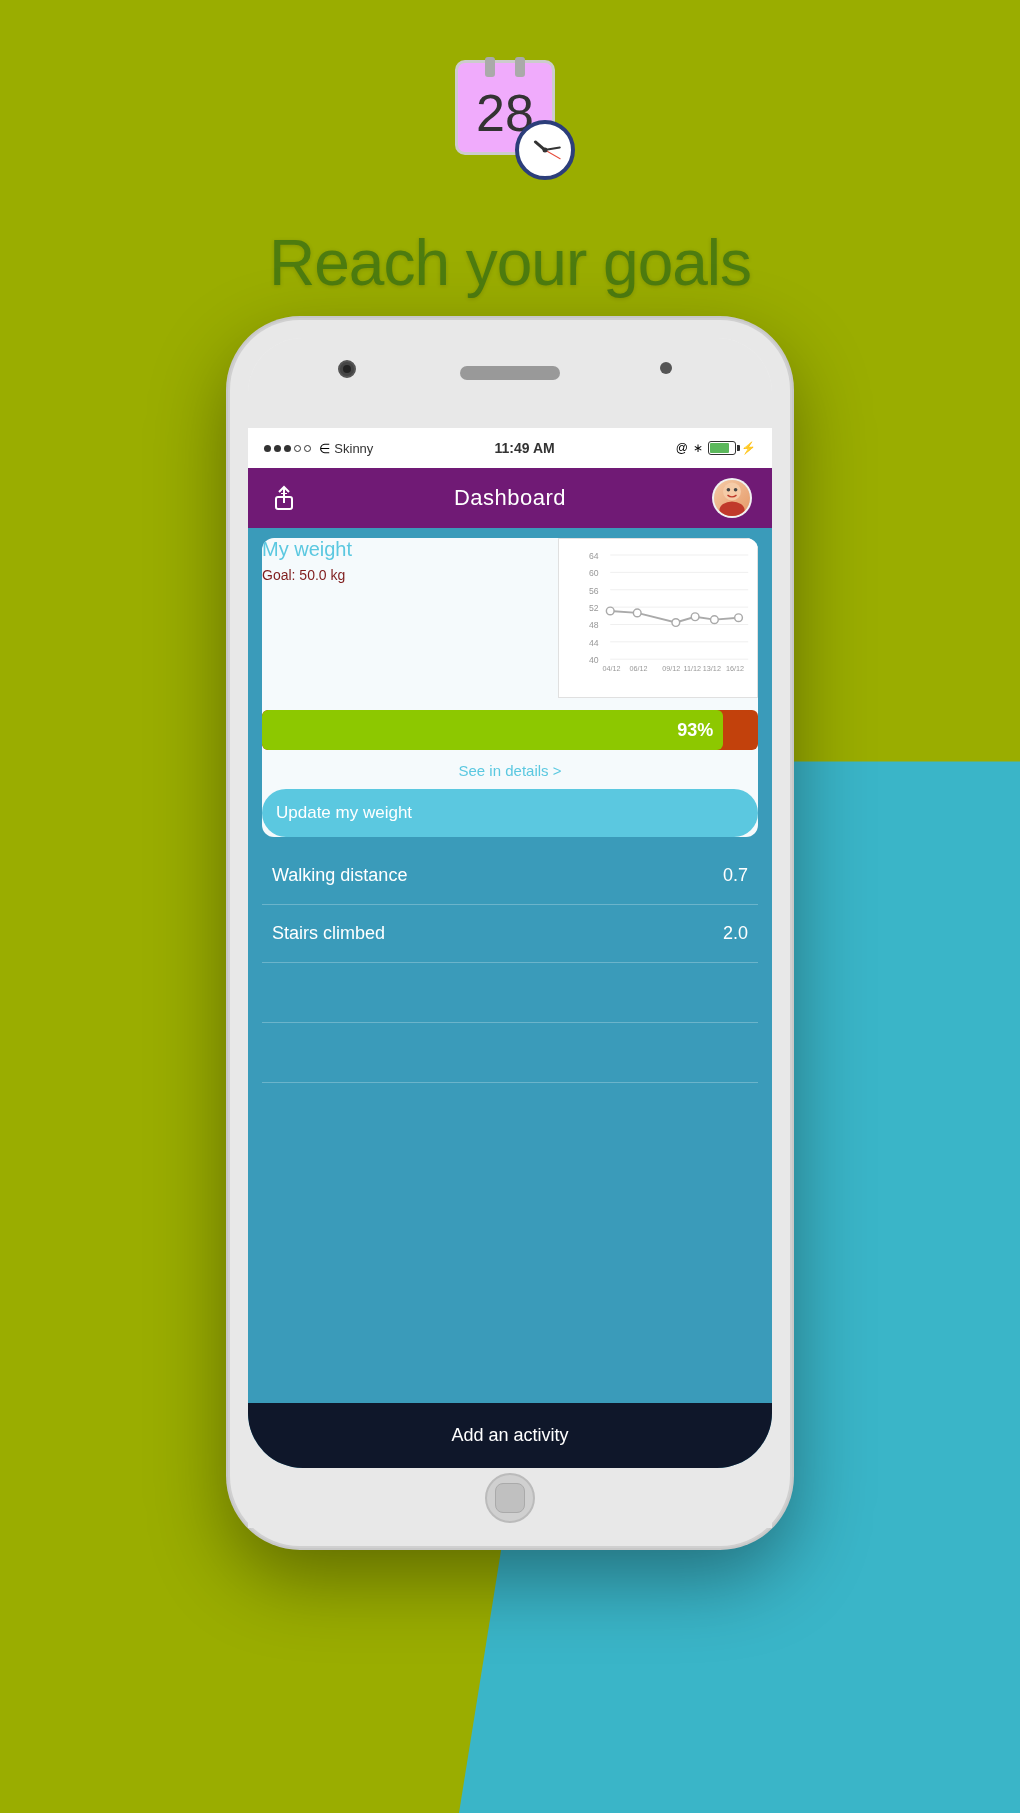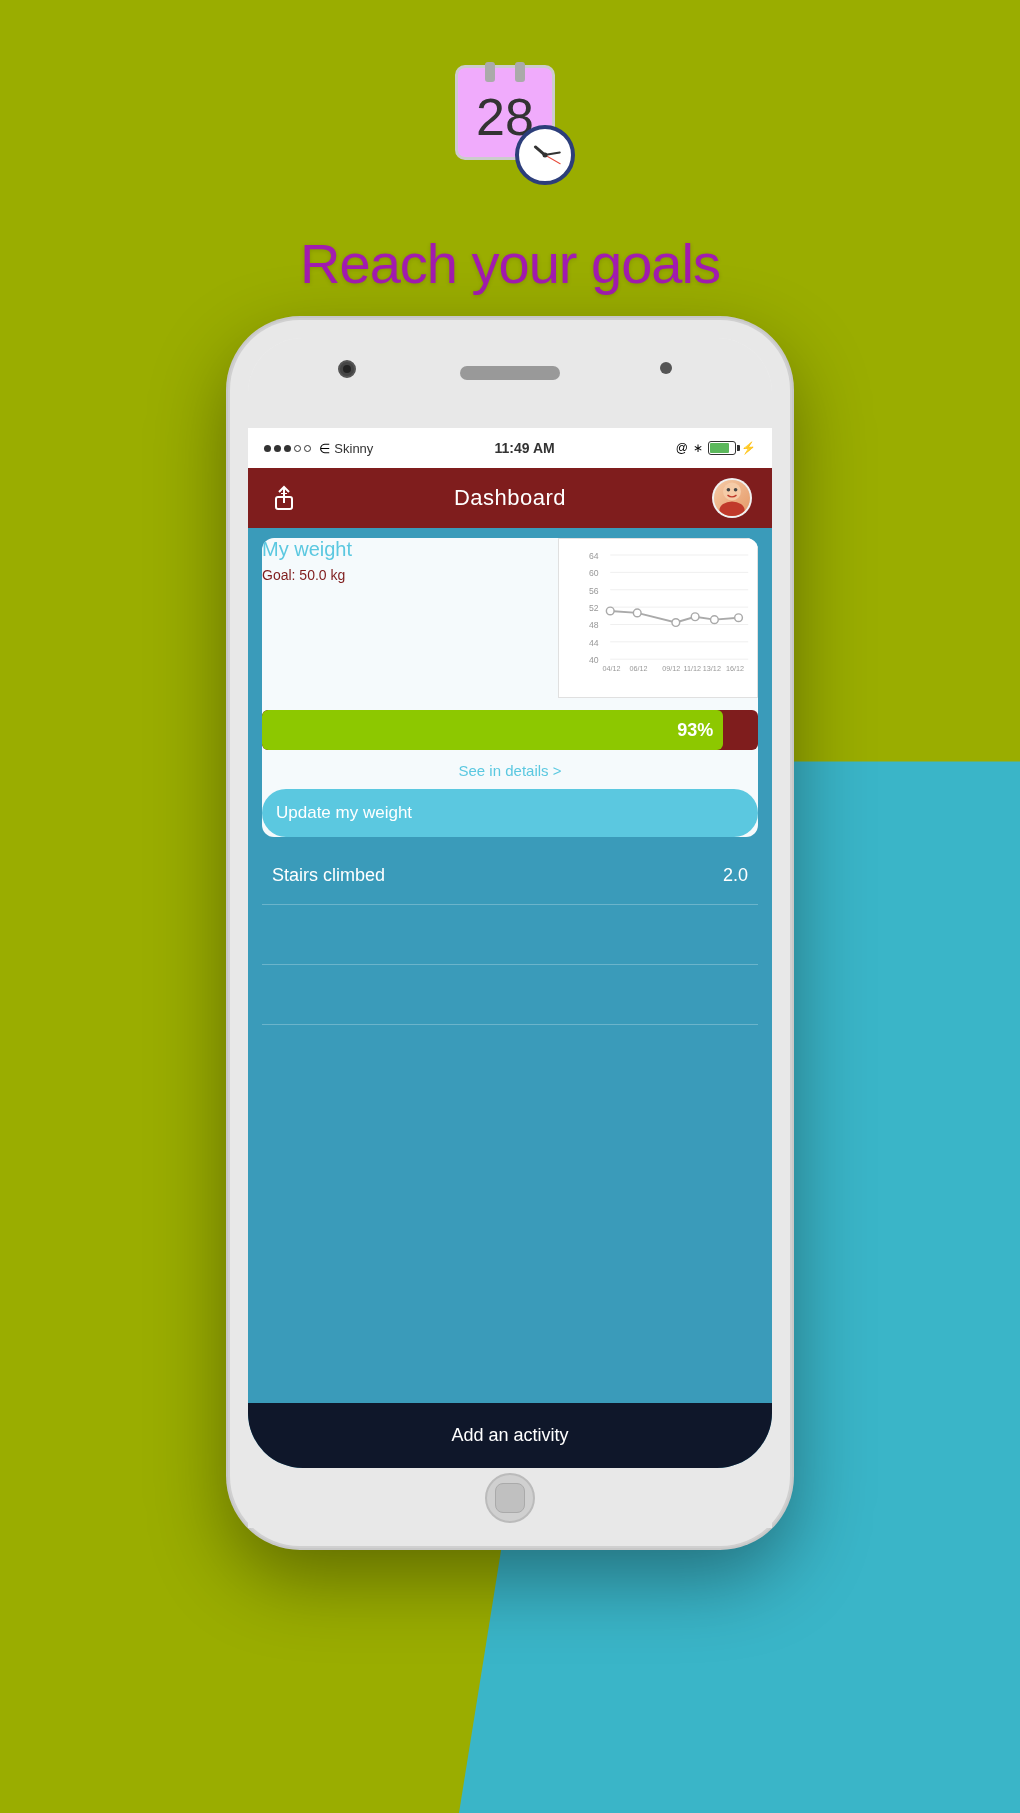--- a/index.html
+++ b/index.html
@@ -150,22 +150,22 @@
       position: absolute;
       width: 5px;
       height: 5px;
       background: #333;
       border-radius: 50%;
       top: 50%; left: 50%;
       transform: translate(-50%, -50%);
     }
 
     .main-title {
-      color: #a21caf;
-      font-size: 56px;
+      color: #4d7c0f;
+      font-size: 64px;
       font-weight: 300;
       letter-spacing: -1px;
       text-shadow: 0 1px 4px rgba(0,0,0,0.15);
       margin-top: 26px;
     }
 
     
     .phone-wrapper {
       position: absolute;
       top: 320px;
@@ -335,21 +335,21 @@
 
     
     .app-screen {
       background: #3a9bba;
       min-height: 1000px;
     }
 
     
     .app-nav {
       height: 60px;
-      background: #7f1d1d;
+      background: #701a75;
       display: flex;
       align-items: center;
       justify-content: space-between;
       padding: 0 20px;
       position: relative;
       gap: 35px;
     }
 
     .nav-share-icon {
       width: 32px;
@@ -444,21 +444,21 @@
       width: 100%;
       height: 100%;
     }
 
     
     .progress-section {
       margin-top: 12px;
     }
 
     .progress-bar-container {
-      background: #7f1d1d;
+      background: #c2410c;
       border-radius: 6px;
       height: 40px;
       overflow: hidden;
     }
 
     .progress-bar-fill {
       height: 100%;
       background: #8dc800;
       border-radius: 6px;
       display: flex;
@@ -707,20 +707,24 @@
 
           
           <div class="see-details">See in details &gt;</div>
 
           
           <button class="update-weight-btn">Update my weight</button>
         </div>
 
         <div class="stats-list">
           <div class="stat-row">
+            <span>Walking distance</span>
+            <span class="stat-value">0.7</span>
+          </div>
+          <div class="stat-row">
             <span>Stairs climbed</span>
             <span class="stat-value">2.0</span>
           </div>
           <div class="stat-row-empty"></div>
           <div class="stat-row-empty"></div>
         </div>
 
         <div class="add-activity-btn">Add an activity</div>
 
       </div>

